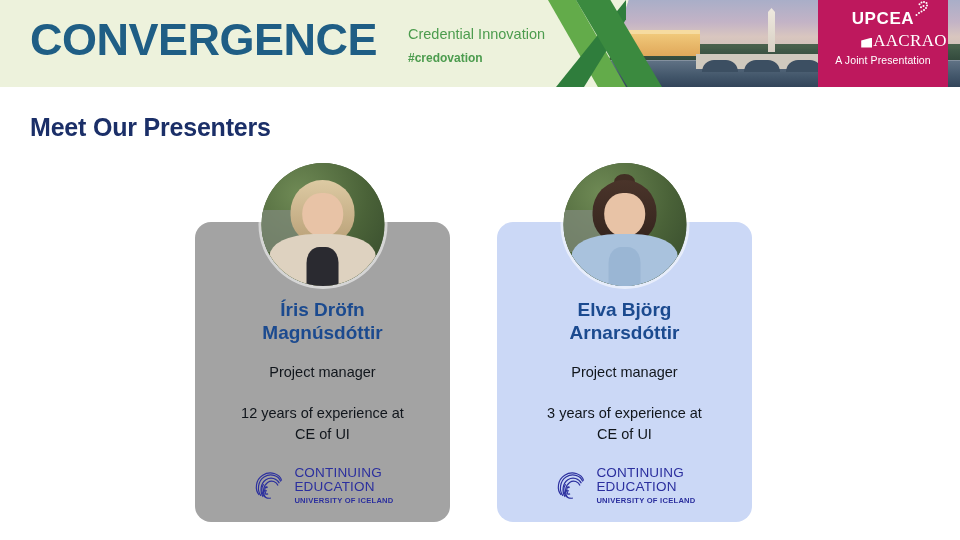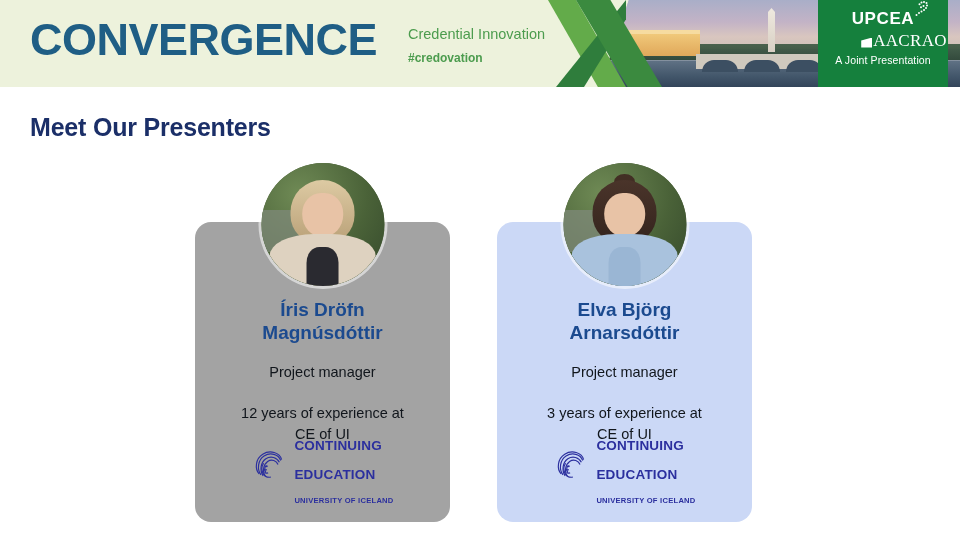--- a/index.html
+++ b/index.html
@@ -122,21 +122,21 @@
   .dc-fade {
     position: absolute; left: 0; top: 0; width: 100%; height: 100%;
     background: linear-gradient(90deg, rgba(237,242,220,.0) 0%, rgba(237,242,220,0) 8%, rgba(0,0,0,0) 60%);
   }
 
   
   .logo-panel {
     position: absolute;
     left: 818px; top: 0;
     width: 130px; height: 87px;
-    background: #15803d;
+    background: #be185d;
     color: #fff;
     text-align: center;
   }
   .upcea {
     font-size: 17px;
     font-weight: bold;
     letter-spacing: .6px;
     margin-top: 9px;
     position: relative;
     display: inline-block;
@@ -332,29 +332,28 @@
     width: 36px; height: 36px;
     flex: 0 0 auto;
   }
   .ce-text {
     text-align: left;
     color: #2b2f9e;
     line-height: 1.04;
   }
   .ce-l1, .ce-l2 {
     font-size: 13.5px;
-    font-weight: bold;
+    font-weight: normal;
     letter-spacing: .2px;
-    margin-top: 15px;
   }
   .ce-l3 {
     font-size: 7.6px;
     font-weight: bold;
     letter-spacing: .25px;
-    margin-top: 15px;
+    margin-top: 3px;
   }
 </style>
 </head>
 <body>
 
 <div class="header">
   <div class="header-bg-cream"></div>
 
   <div class="dc-photo">
     <div class="dc-sky"></div>

